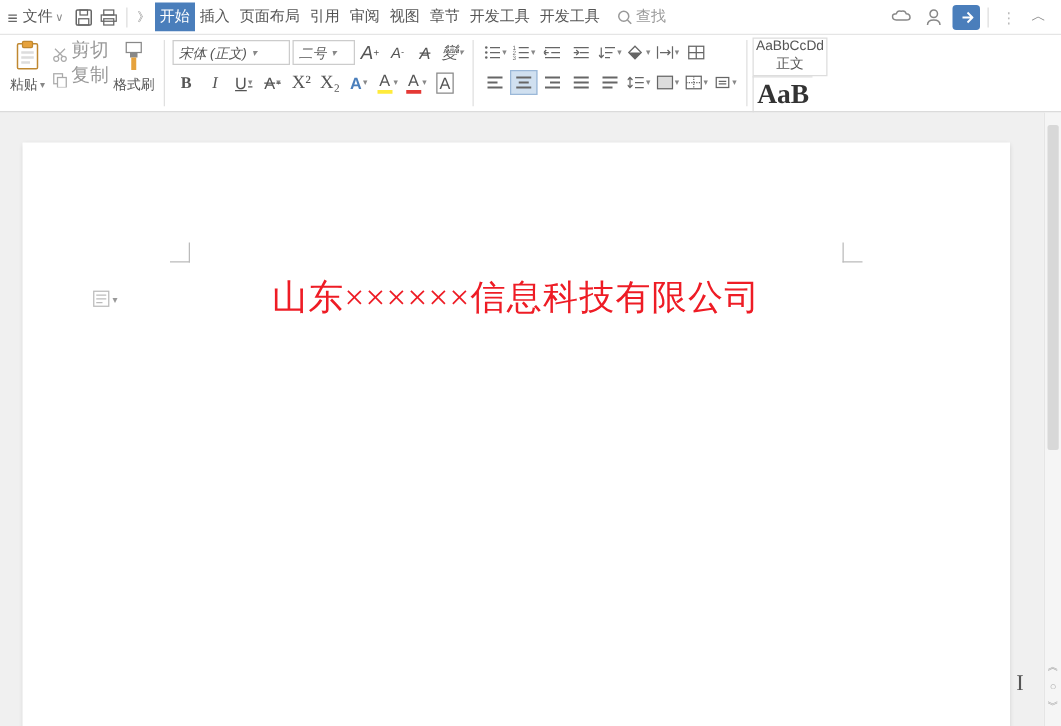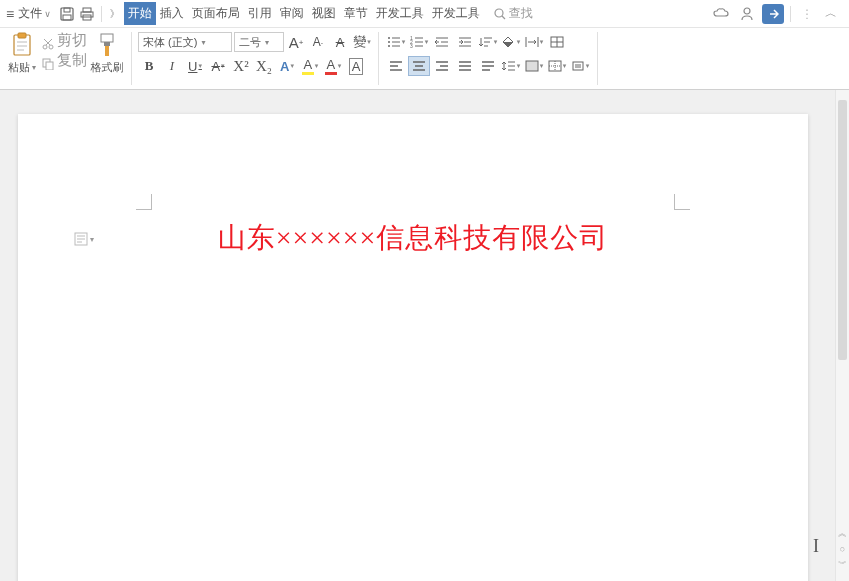--- a/index.html
+++ b/index.html
@@ -37,21 +37,21 @@
 .clip-side { display: flex; flex-direction: column; margin-left: 4px; gap: 2px; }
 .clip-side .row { display: flex; align-items: flex-end; font-size: 15px; color: #999; height: 18px; }
 .clip-side .row svg { margin-right: 3px; }
 
 .fmt-brush { display: flex; flex-direction: column; align-items: center; width: 36px; margin-left: 2px; }
 .fmt-brush svg { margin-bottom: 2px; }
 .fmt-brush .lbl { font-size: 11px; }
 
 
 .font-grp { padding: 4px 6px; }
-.font-row1 { display: flex; align-items: flex-start; gap: 2px; margin-bottom: 4px; }
+.font-row1 { display: flex; align-items: flex-start; gap: 2px; margin-bottom: 4px; font-style: italic; }
 .font-sel { border: 1px solid #ccc; height: 20px; display: flex; align-items: center; padding: 0 4px; font-size: 11px; background: #fff; }
 .font-sel .dd { font-size: 8px; margin-left: 4px; color: #888; }
 .font-name { width: 94px; }
 .font-size { width: 50px; }
 .font-row1 .ic, .font-row2 .ic { width: 20px; height: 20px; display: inline-flex; align-items: center; justify-content: center; font-size: 13px; }
 .font-row1 .ic .dd, .font-row2 .ic .dd { font-size: 7px; margin-left: 1px; color: #888; }
 .font-row2 { display: flex; align-items: center; gap: 1px; }
 .font-row2 .ic { width: 22px; font-family: "Times New Roman", serif; }
 .font-row2 .bold { font-weight: bold; }
 .font-row2 .italic { font-style: italic; }
@@ -396,20 +396,30 @@
             <rect x="2" y="2" width="10" height="8" fill="none" stroke="#666"></rect>
             <line x1="4" y1="5" x2="10" y2="5" stroke="#666"></line>
             <line x1="4" y1="7" x2="10" y2="7" stroke="#666"></line>
           </svg>
           <span class="dd">▾</span>
         </span>
     </div>
   </div>
   <div class="rsep"></div>
 
+  <div class="rgroup styles-grp">
+    <div class="style-box">
+      <div class="preview">AaBbCcDd</div>
+      <div class="lbl">正文</div>
+    </div>
+    <div class="style-box" style="width:48px;border-right:none">
+      <div class="preview big">AaB</div>
+      <div class="lbl">标题 1</div>
+    </div>
+  </div>
 </div>
 
 <div class="doc-area">
   <div class="page">
     <div class="margin-tl"></div>
     <div class="margin-tr"></div>
     <div class="outline-ic">
       <svg width="14" height="14" viewBox="0 0 14 14">
           <rect x="1" y="1" width="12" height="12" fill="none" stroke="#bbb"></rect>
           <line x1="3" y1="4" x2="11" y2="4" stroke="#bbb"></line>

